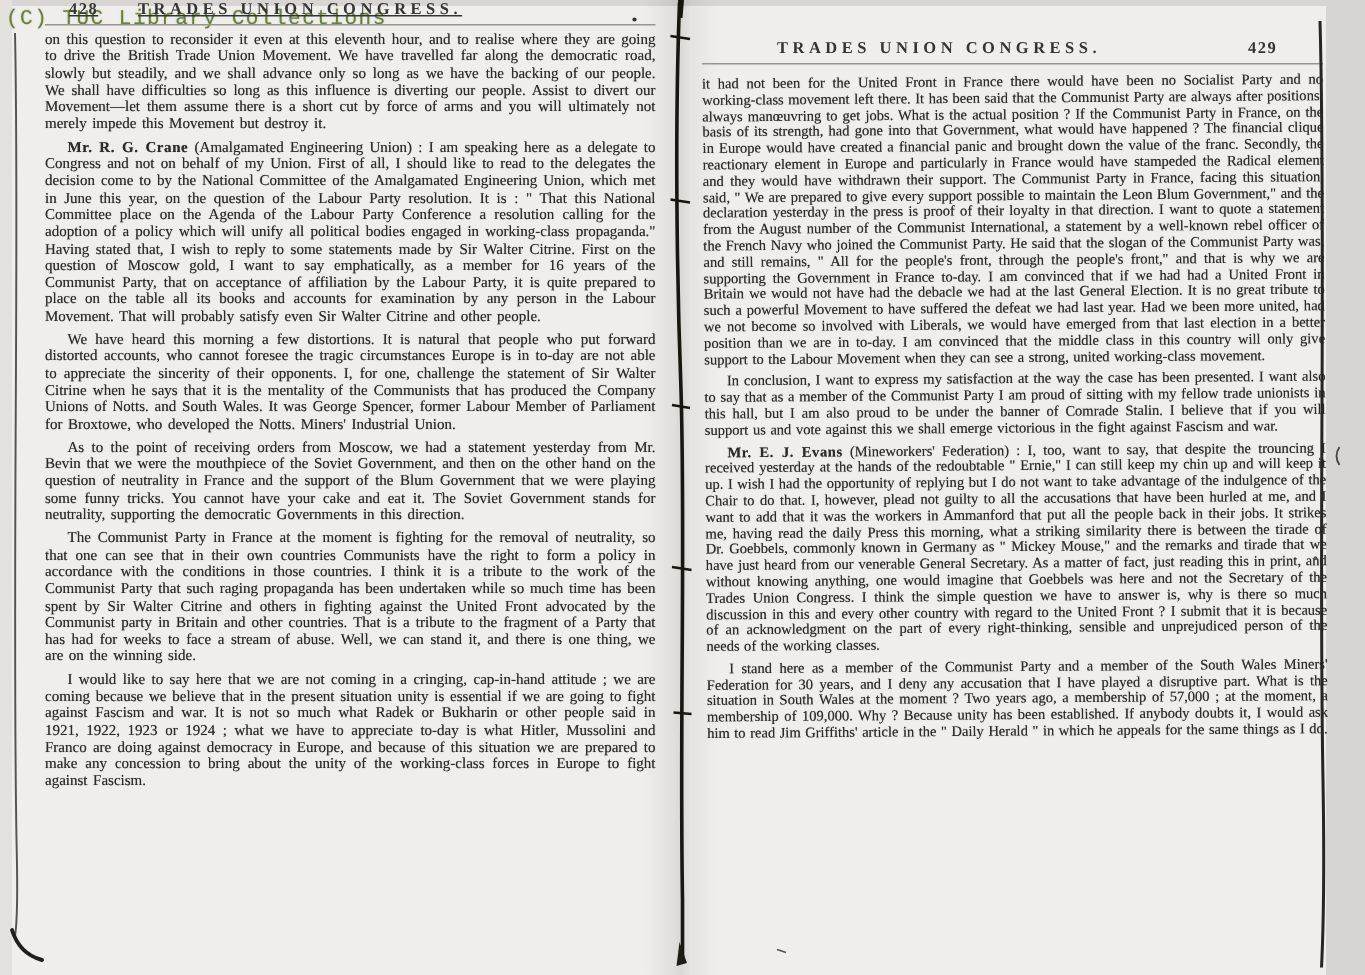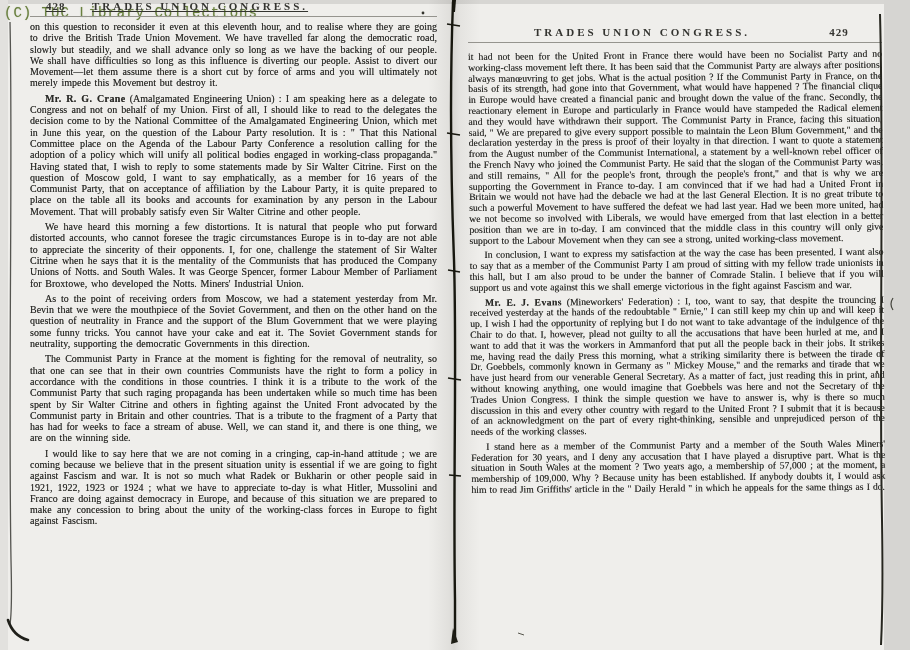--- a/index.html
+++ b/index.html
@@ -30,21 +30,21 @@
     position:relative;display:flex;align-items:baseline;
     font-size:11px;font-weight:bold;letter-spacing:1px;color:#343430;
   }
   .page-left .pagehead{text-decoration:underline;}
   .page-right .pagehead{margin-top:26px;}
   .pagehead .runtitle{
     flex:1;text-align:left;letter-spacing:3px;font-weight:bold;
   }
   .pagehead .pageno{width:46px;}
   .page-left .pageno{text-align:left;padding-left:16px;}
-  .page-right .pageno{text-align:center;padding-right:20px;}
+  .page-right .pageno{text-align:left;padding-right:4px;}
   .headrule{border:none;border-top:1px solid #95948e;margin:4px 0 0 0;height:0;}
   .body{text-align:justify;}
   .page-left .body{margin-top:4px;font-size:10px;line-height:11.3px;word-spacing:1.2px;}
   .page-right .body{margin-top:9px;font-size:9.7px;line-height:10.8px;word-spacing:.6px;transform:rotate(-.45deg);transform-origin:top left;}
   .body p{margin:0 0 4px 0;text-indent:15px;
     text-shadow:0 0 .5px rgba(43,43,40,.65);}
   .body p.noindent{text-indent:0;}
   .body b{letter-spacing:.4px;}
   .artifacts{position:absolute;left:0;top:0;pointer-events:none;}
 </style>

